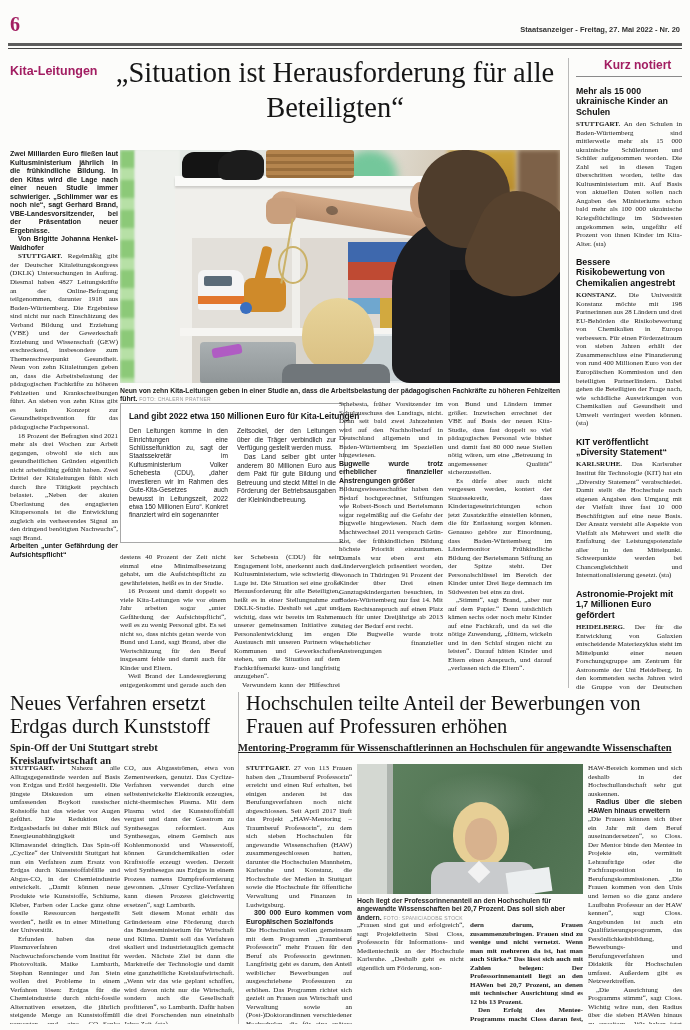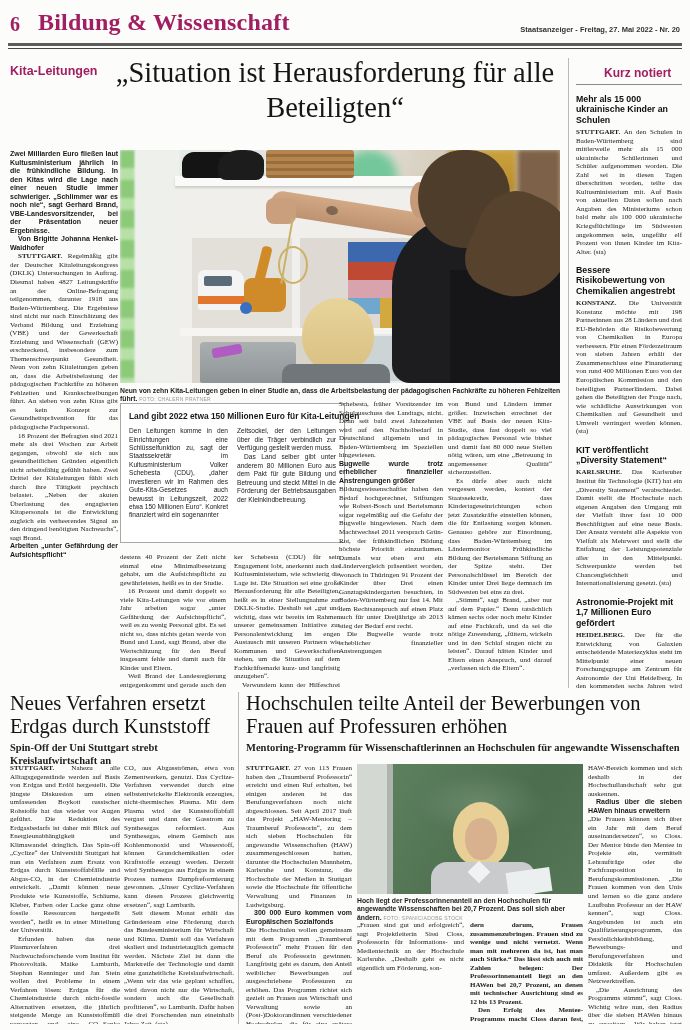--- a/index.html
+++ b/index.html
@@ -35,37 +35,36 @@
   .credit{font:5px "Liberation Sans",sans-serif;color:#979797;letter-spacing:.3px;font-weight:normal;}
 
   .infobox{border:1px solid #a8a8a8;background:#fff;padding:7px 8px;box-sizing:border-box;}
   .ib-title{font:bold 8.4px/1.2 "Liberation Sans",sans-serif;margin-bottom:6px;white-space:nowrap;}
   .ib-cols{display:flex;gap:9px;}
   .ib-cols > div{flex:1;}
   .ib-cols p{margin:0;font:6.6px/1.28 "Liberation Sans",sans-serif;text-align:justify;hyphens:auto;}
   .ib-cols p + p{text-indent:7px;margin-top:1px;}
 
   .vrule{width:1px;background:var(--rule);}
-  .sb-title{font:bold 12px "Liberation Sans",sans-serif;color:var(--brand);margin:8px 0 4px 0;padding-left:28px;}
+  .sb-title{font:bold 12px "Liberation Sans",sans-serif;color:var(--brand);margin:0 0 4px 0;padding-left:28px;}
   .sb-rule{height:1px;background:#8a8a8a;margin-bottom:9px;}
   .sb-item{margin-bottom:9px;}
   .sb-item h3{margin:0 0 3px 0;font:bold 8.8px/1.18 "Liberation Sans",sans-serif;color:#101010;}
 
   .a3-sub2{font:bold 7.4px/1.18 "Liberation Sans",sans-serif;margin:6px 0 3px;}
 
   .ph{overflow:hidden;background:#ddd;}
   .ph *{position:absolute;}
 </style>
 </head>
 <body>
 
 <div class="page">
 
   <div class="abs hdr-num">6</div>
-  <div class="abs hdr-title">Bildung &amp; Wissenschaft</div>
   <div class="abs hdr-date">Staatsanzeiger - Freitag, 27. Mai 2022 - Nr. 20</div>
   <div class="abs rule-a"></div>
   <div class="abs rule-b"></div>
 
   <div class="abs kicker">Kita-Leitungen</div>
   <h1 class="abs headline">„Situation ist Herausforderung für alle Beteiligten“</h1>
 
   <div class="abs ph" style="left:120px;top:150px;width:440px;height:233px;background:linear-gradient(105deg,#e4ece6 0%,#e2e6e3 25%,#ded9cd 55%,#c4b094 85%,#a8906f 100%);">
     <div style="left:0;top:0;width:15px;height:233px;background:repeating-linear-gradient(180deg,#8cc978 0 18px,#b7e0a6 18px 30px);filter:blur(1.5px);"></div>
     <div style="left:15px;top:0;width:45px;height:233px;background:#eef0ec;filter:blur(1px);"></div>
@@ -187,21 +186,21 @@
     <p>Erfunden haben das neue Plasmaverfahren drei Nachwuchsforschende vom Institut für Photovoltaik. Maike Lambarth, Stephan Renninger und Jan Stein wollen drei Probleme in einem Verfahren lösen: Erdgas für die Chemieindustrie durch nicht-fossile Alternativen ersetzen, die jährlich steigende Menge an Kunststoffmüll verwerten und eine CO₂-Senke etablieren; Das bedeutet, neben dem Einsparen von CO₂-Emissionen wird auch</p>
   </div>
   <div class="abs col bt" style="left:124px;top:764px;width:110px;height:260px;">
     <p>CO₂ aus Abgasströmen, etwa von Zementwerken, genutzt. Das Cyclize-Verfahren verwendet durch eine selbstentwickelte Elektronik erzeugtes, nicht-thermisches Plasma. Mit dem Plasma wird der Kunststoffabfall vergast und dann der Gasstrom zu Synthesegas reformiert. Aus Synthesegas, einem Gemisch aus Kohlenmonoxid und Wasserstoff, können Grundchemikalien oder Kraftstoffe erzeugt werden. Derzeit wird Synthesegas aus Erdgas in einem Prozess namens Dampfreformierung gewonnen. „Unser Cyclize-Verfahren kann diesen Prozess gleichwertig ersetzen“, sagt Lambarth.</p>
     <p>Seit diesem Monat erhält das Gründerteam eine Förderung durch das Bundesministerium für Wirtschaft und Klima. Damit soll das Verfahren skaliert und industrietauglich gemacht werden. Nächste Ziel ist dann die Marktreife der Technologie und damit eine ganzheitliche Kreislaufwirtschaft. „Wenn wir das wie geplant schaffen, wird davon nicht nur die Wirtschaft, sondern auch die Gesellschaft profitieren“, so Lambarth. Dafür haben die drei Forschenden nun eineinhalb Jahre Zeit. (sta)</p>
   </div>
 
   <div class="abs vrule" style="left:238px;top:692px;height:332px;"></div>
 
   <h2 class="abs h2" style="left:246px;top:692px;width:440px;">Hochschulen teilte Anteil der Bewerbungen von Frauen auf Professuren erhöhen</h2>
-  <div class="abs sub" style="left:246px;top:742px;width:440px;">Mentoring-Programm für Wissenschaftlerinnen an Hochschulen für angewandte Wissenschaften</div>
+  <div class="abs sub" style="left:238px;top:742px;width:440px;text-decoration:underline;">Mentoring-Programm für Wissenschaftlerinnen an Hochschulen für angewandte Wissenschaften</div>
 
   <div class="abs col bt" style="left:246px;top:764px;width:106px;height:260px;">
     <p><b class="city">STUTTGART.</b> <span>27 von 113 Frauen haben den „Traumberuf Professorin“ erreicht und einen Ruf erhalten, bei einigen anderen ist das Berufungsverfahren noch nicht abgeschlossen. Seit April 2017 läuft das Projekt „HAW-Mentoring – Traumberuf Professorin“, zu dem sich sieben Hochschulen für angewandte Wissenschaften (HAW) zusammengeschlossen hatten, darunter die Hochschulen Mannheim, Karlsruhe und Konstanz, die Hochschule der Medien in Stuttgart sowie die Hochschule für öffentliche Verwaltung und Finanzen in Ludwigsburg.</span></p>
     <p class="a3-sub2">300 000 Euro kommen vom Europäischen Sozialfonds</p>
     <p style="text-indent:0;">Die Hochschulen wollen gemeinsam mit dem Programm „Traumberuf Professorin“ mehr Frauen für den Beruf als Professorin gewinnen. Langfristig geht es darum, den Anteil weiblicher Bewerbungen auf ausgeschriebene Professuren zu erhöhen. Das Programm richtet sich gezielt an Frauen aus Wirtschaft und Verwaltung sowie an (Post-)Doktorandinnen verschiedener Hochschulen, die für eine spätere Berufung auf eine HAW-</p>
   </div>
 
   <div class="abs ph" style="left:357px;top:764px;width:226px;height:130px;background:#d4d8d2;">
     <div style="left:0;top:0;width:30px;height:130px;background:#d4d8d2;"></div>
     <div style="left:30px;top:0;width:6px;height:130px;background:#aeb4ae;"></div>

